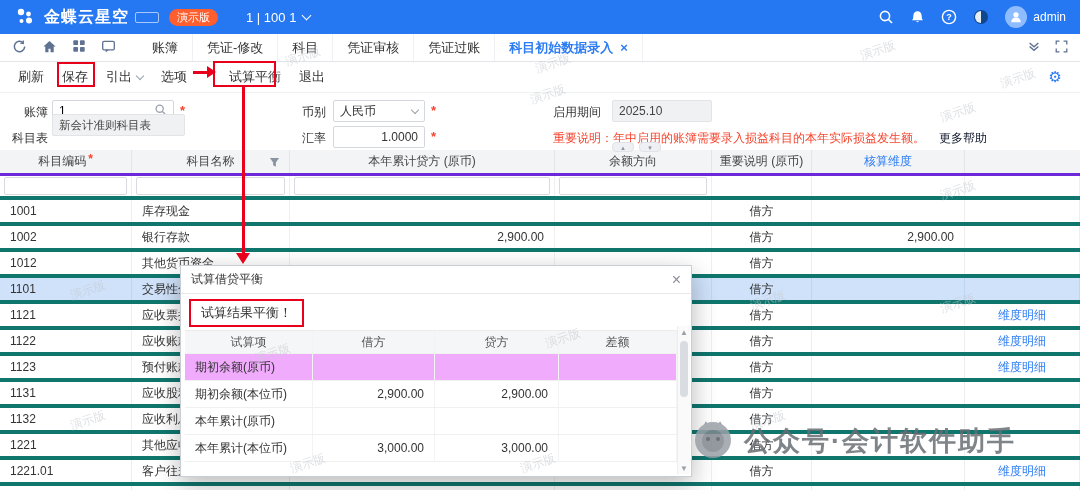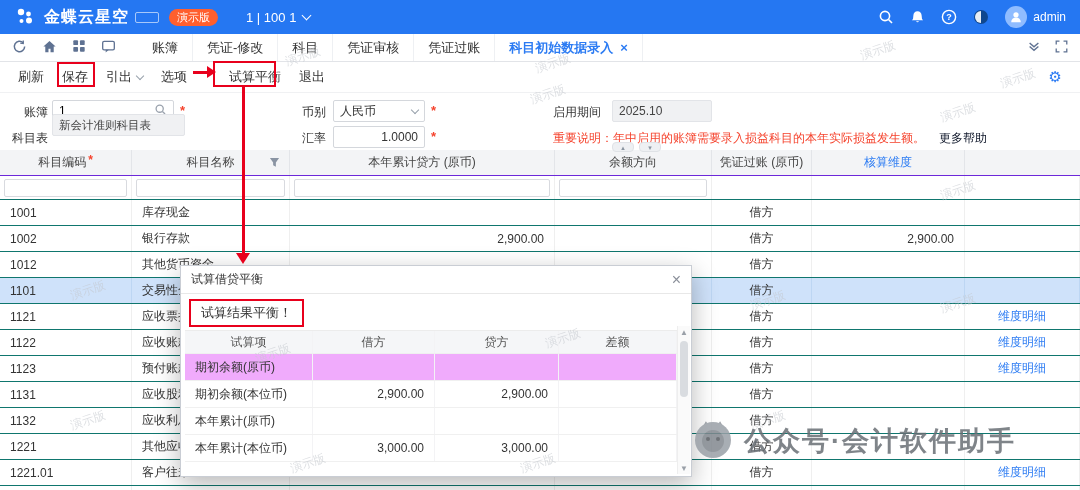--- a/index.html
+++ b/index.html
@@ -51,24 +51,24 @@
   .req { color:#f5432d; font-weight:700; position:absolute; font-size:13px; }
   .notice { position:absolute; left:553px; top:37px; font-size:12px; color:#f5432d; white-space:nowrap; }
   .morehelp { color:#0f172a; margin-left:14px; cursor:pointer; }
   .collapse-pill { position:absolute; top:49px; width:22px; height:10px; background:#eef0f3; border:1px solid #dfe2e6;
                    border-radius:4px; font-size:7px; color:#8a94a0; display:flex; align-items:center;
                    justify-content:center; cursor:pointer; line-height:1; }
 
   
   .grid { position:absolute; top:150px; left:0; width:1080px; z-index:5; }
   .grow { display:grid; grid-template-columns:132px 158px 265px 157px 100px 153px 115px;
-          height:26px; border-bottom:1px solid #0f766e; font-size:12px; background:#fff; }
+          height:26px; border-bottom:4px solid #0f766e; font-size:12px; background:#fff; }
   .grow > div { height:100%; display:flex; align-items:center; border-right:1px solid #efefef;
                 padding:0 10px; overflow:hidden; white-space:nowrap; position:relative; }
-  .ghead { background:#f3f4f6; border-bottom:1px solid #6d28d9; color:#444; }
+  .ghead { background:#f3f4f6; border-bottom:3px solid #6d28d9; color:#444; }
   .ghead > div { justify-content:center; border-right:1px solid #e3e5e9; }
   .gfilter { height:24px; }
   .gfilter > div { padding:0 4px; }
   .gfilter input { width:100%; height:18px; border:1px solid #d8dadf; border-radius:2px; font-size:11px; padding:0 4px; }
   .num { justify-content:flex-end; }
   .ctr { justify-content:center; }
   .hl { background:#cfe2fa; }
   .hl > div { border-right-color:#bdd6f3; }
   .dimlink { color:#2b7bf3; cursor:pointer; justify-content:center; }
   .head-star { color:#f5432d; margin-left:2px; margin-top:-6px; font-weight:700; }
@@ -279,21 +279,21 @@
         <span class="head-star">*</span>
       </div>
     <div>
         <span>科目名称</span>
       <span class="funnel"><svg width="11" height="11" viewBox="0 0 12 12">
             <path d="M1 1 H11 L7.5 6 V10.5 L4.5 9 V6 Z" fill="#8a94a3"></path>
           </svg></span>
     </div>
     <div>本年累计贷方 (原币)</div>
     <div>余额方向</div>
-    <div>凭证过账 (原币)</div>
+    <div>重要说明 (原币)</div>
     <div class="blue-head">核算维度</div>
   </div>
 
   <div class="grow gfilter">
     <div>
         <input style="">
       </div>
     <div>
         <input style="">
       </div>

